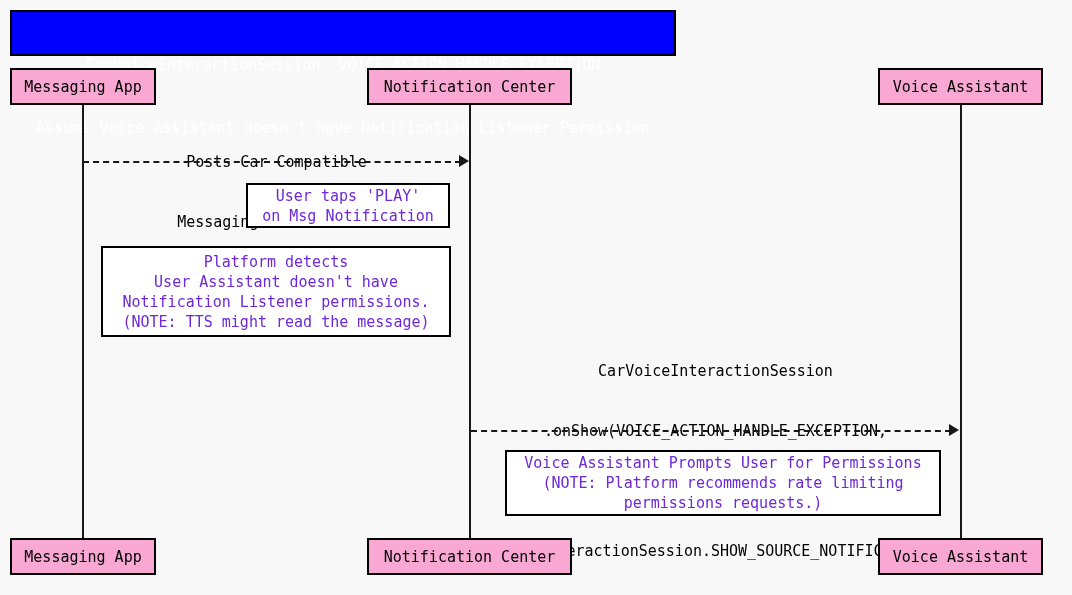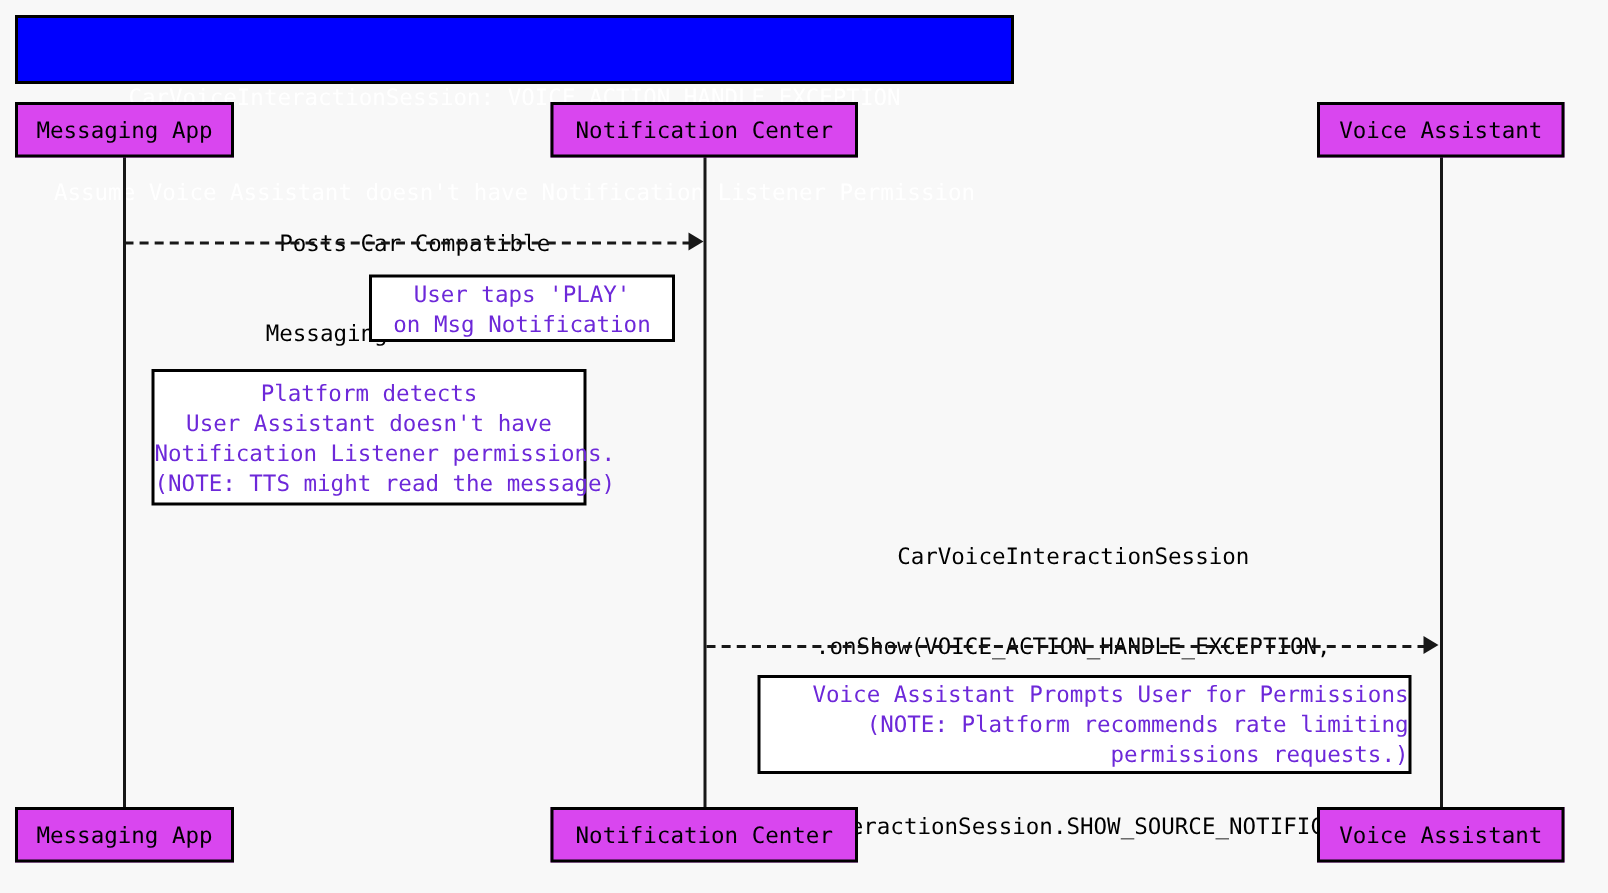--- a/index.html
+++ b/index.html
@@ -33,21 +33,21 @@
     text-align: center;
     padding-top: 1px;
     white-space: pre;
   }
   .title-line { display: block; }
 
   
   .participant {
     position: absolute;
     border: 2px solid #000000;
-    background: #d946ef;
+    background: #f9a8d4;
     box-sizing: border-box;
     font-size: 15px;
     color: #000000;
     display: flex;
     align-items: center;
     justify-content: center;
     white-space: pre;
     height: 37px;
   }
 
@@ -131,38 +131,38 @@
   </div>
 
   <div class="arrow-line" style="left:83px; top:161px; width:378px;"></div>
   <div class="arrow-head" style="left:459px; top:155px;"></div>
 
   <div class="note" style="left:246px; top:183px; width:204px; height:45px;">
     <span>User taps 'PLAY'</span>
     <span>on Msg Notification</span>
   </div>
 
-  <div class="note" style="left:101px; top:246px; width:290px; height:91px;text-align:center;">
+  <div class="note" style="left:101px; top:246px; width:350px; height:91px;text-align:center;">
     <span>Platform detects</span>
     <span>User Assistant doesn't have</span>
     <span>Notification Listener permissions.</span>
     <span>(NOTE: TTS might read the message)</span>
   </div>
 
   <div class="msg-label" style="left:470px; top:321px; width:491px;">
     <span>CarVoiceInteractionSession</span>
     <span>.onShow(VOICE_ACTION_HANDLE_EXCEPTION,</span>
     <span>Bundle payload,</span>
     <span>VoiceInteractionSession.SHOW_SOURCE_NOTIFICATION)</span>
   </div>
 
   <div class="arrow-line" style="left:471px; top:430px; width:480px;"></div>
   <div class="arrow-head" style="left:949px; top:424px;"></div>
 
-  <div class="note" style="left:505px; top:450px; width:436px; height:66px;align-items:flex-end;">
+  <div class="note" style="left:505px; top:450px; width:436px; height:66px;">
     <span>Voice Assistant Prompts User for Permissions</span>
     <span>(NOTE: Platform recommends rate limiting</span>
     <span>permissions requests.)</span>
   </div>
 
   <div class="participant" style="left:10px; top:538px; width:146px;">
     <span>Messaging App</span>
   </div>
   <div class="participant" style="left:367px; top:538px; width:205px;">
     <span>Notification Center</span>

